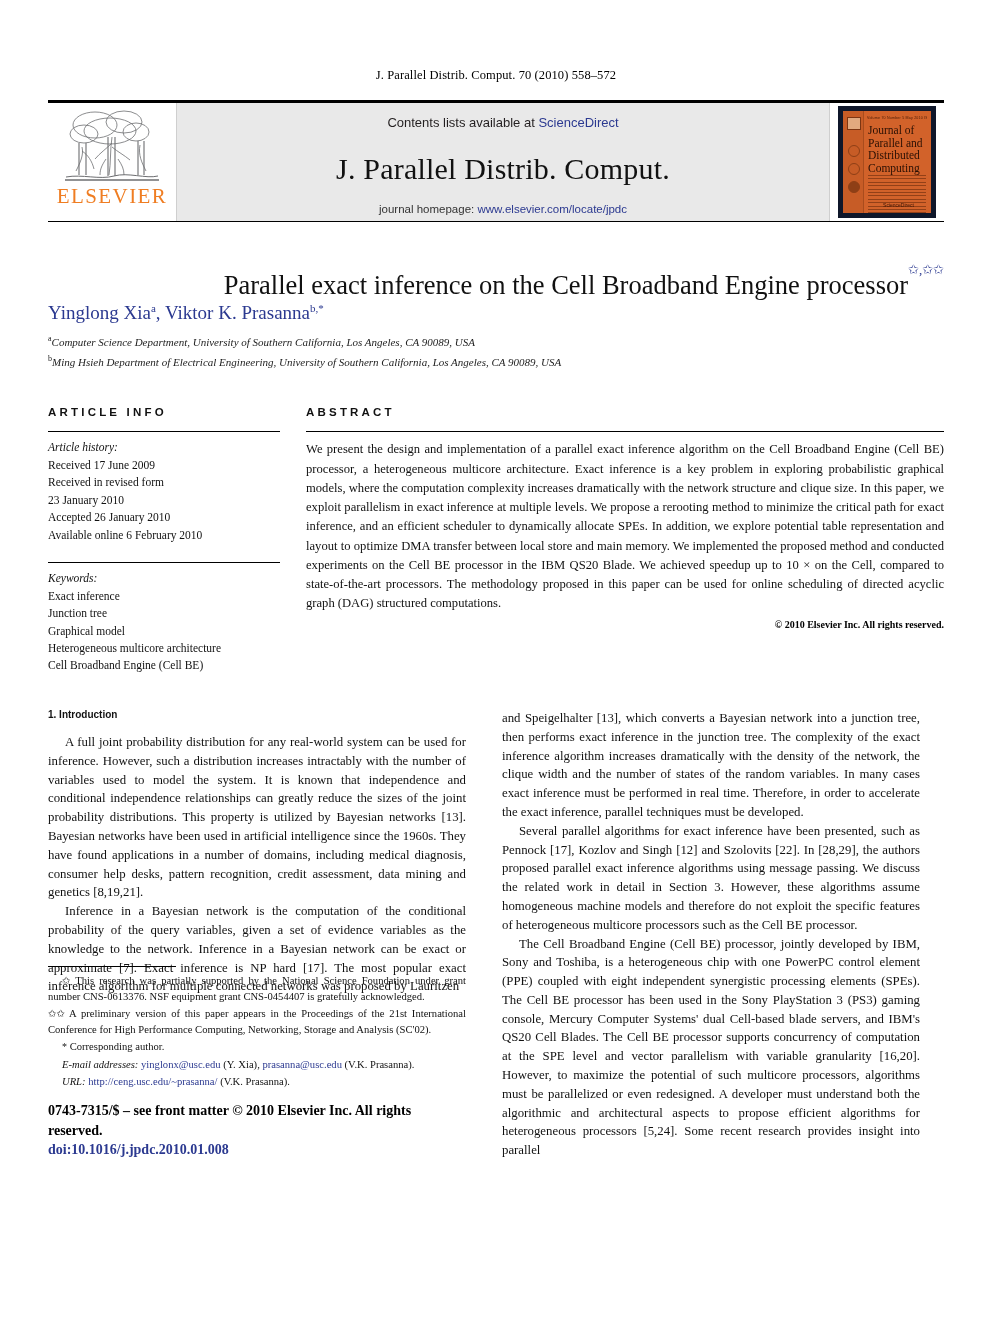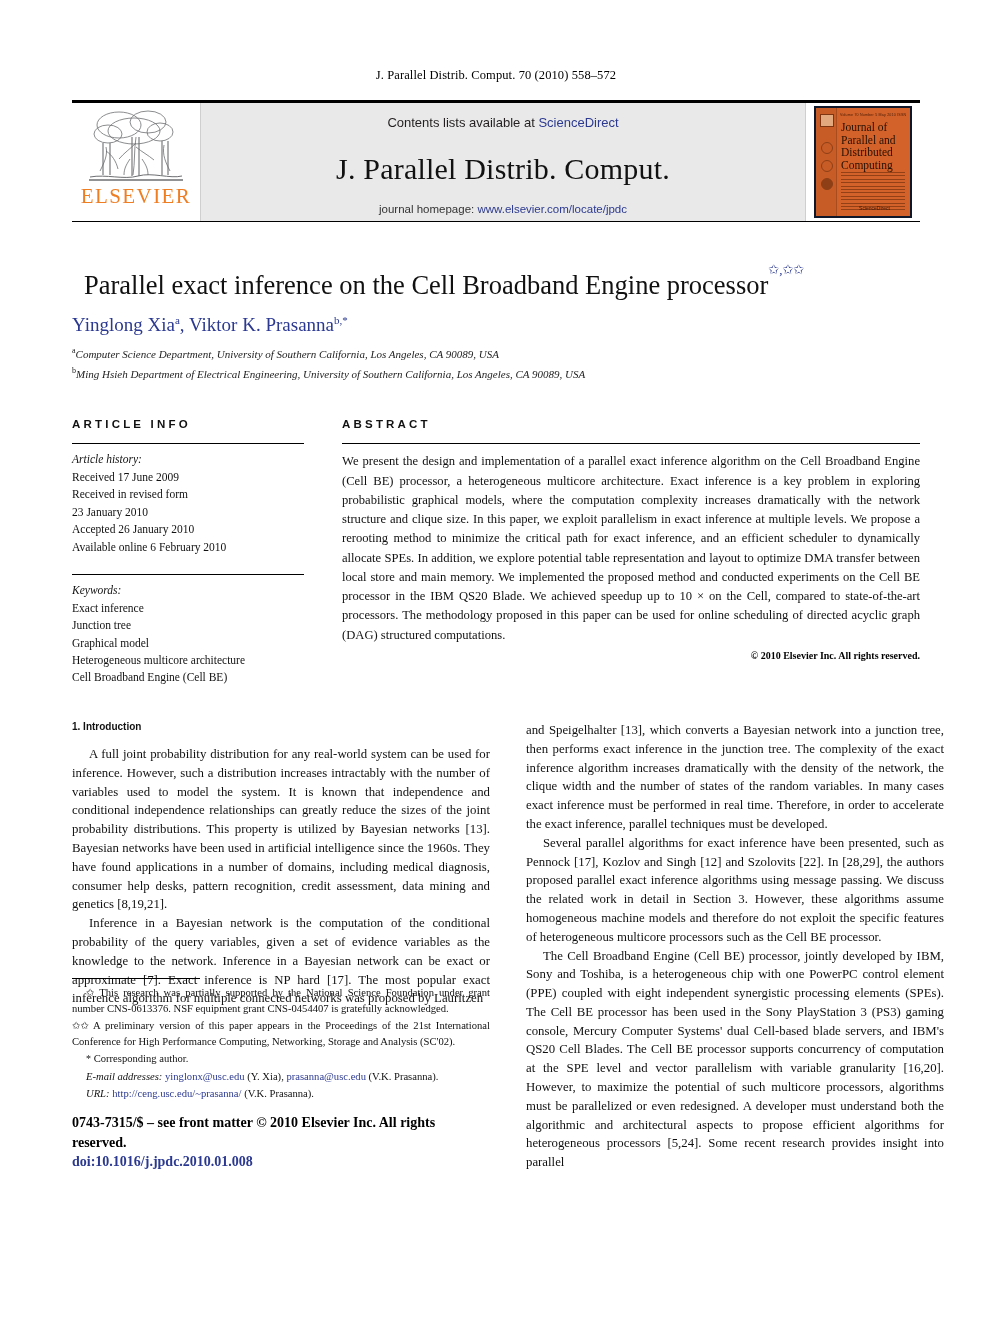--- a/index.html
+++ b/index.html
@@ -13,21 +13,21 @@
     font-family: "Liberation Serif", serif;
     color: #000000;
     position: relative;
     overflow: hidden;
   }
   .page {
     position: relative;
     width: 992px;
     height: 1323px;
     box-sizing: border-box;
-    padding: 0 72px;
+    padding: 0 48px;
   }
 
   
   .running-head {
     text-align: center;
     font-size: 12.5px;
     font-family: "Liberation Serif", serif;
     padding-top: 68px;
     letter-spacing: 0.1px;
   }
@@ -97,21 +97,21 @@
     background: #fff;
     display: flex;
     align-items: center;
     justify-content: center;
   }
   .cover-img {
     width: 98px;
     height: 112px;
     background: #d2622a;
     position: relative;
-    border: 2px solid #0f172a;
+    border: 5px solid #0f172a;
     box-sizing: border-box;
     overflow: hidden;
   }
   .cover-spine {
     position: absolute; left: 0; top: 0; bottom: 0; width: 20px;
     background: #c75c26; border-right: 1px solid #a94c1d;
   }
   .cover-spine-box {
     position:absolute; left:4px; top:6px; width:12px; height:11px;
     border:1px solid #7d3512; background:#e2agd; background:#e2a97f;
@@ -145,22 +145,23 @@
     font-family:"Liberation Sans",sans-serif;
   }
 
   
   .title-block { margin-top: 48px; }
   .paper-title {
     font-family: "Liberation Serif", serif;
     font-size: 26.5px;
     font-weight: normal;
     color: #111;
-    margin: 12px;
+    margin: 0;
     line-height: 1.2;
+    text-align: right;
   }
   .paper-title sup { font-size: 13px; color:#2b3990; top:-0.75em; position:relative;}
   .authors {
     font-family: "Liberation Serif", serif;
     font-size: 19px;
     color: #2b3990;
     font-weight: normal;
   }
   .authors sup { font-size: 11px; }
   .affil {
@@ -170,21 +171,21 @@
     color: #222;
     margin-top: 9px;
     line-height: 1.45;
   }
   .affil sup { font-style: normal; font-size: 8px; }
 
   
   .info-abstract {
     margin-top: 36px;
     display: flex;
-    gap: 38px;
+    gap: 26px;
   }
   .col-info { width: 232px; flex: 0 0 232px; }
   .col-abs  { flex: 1 1 auto; }
   .sec-head {
     font-family: "Liberation Sans", sans-serif;
     font-size: 11.5px;
     font-weight: bold;
     letter-spacing: 3.2px;
     color: #111;
     text-transform: uppercase;

